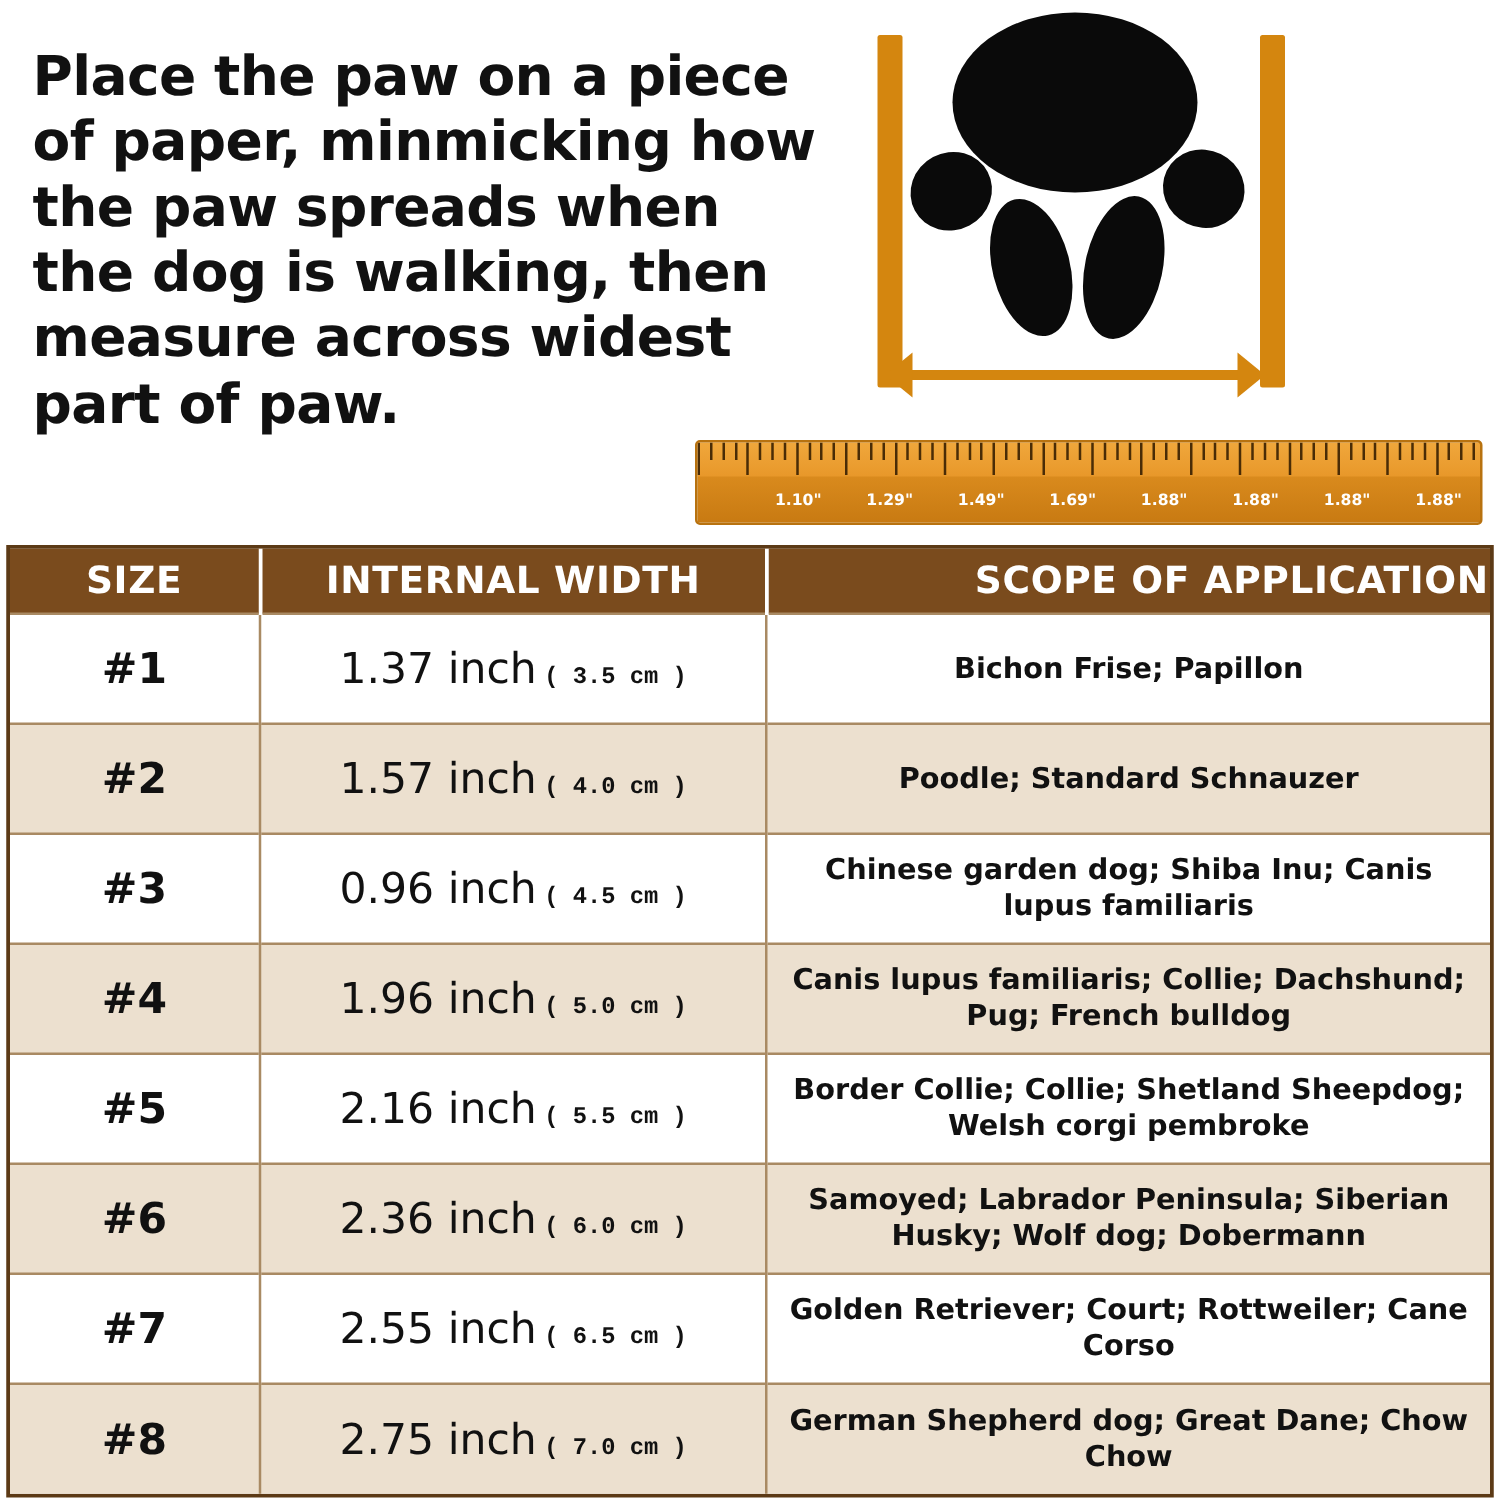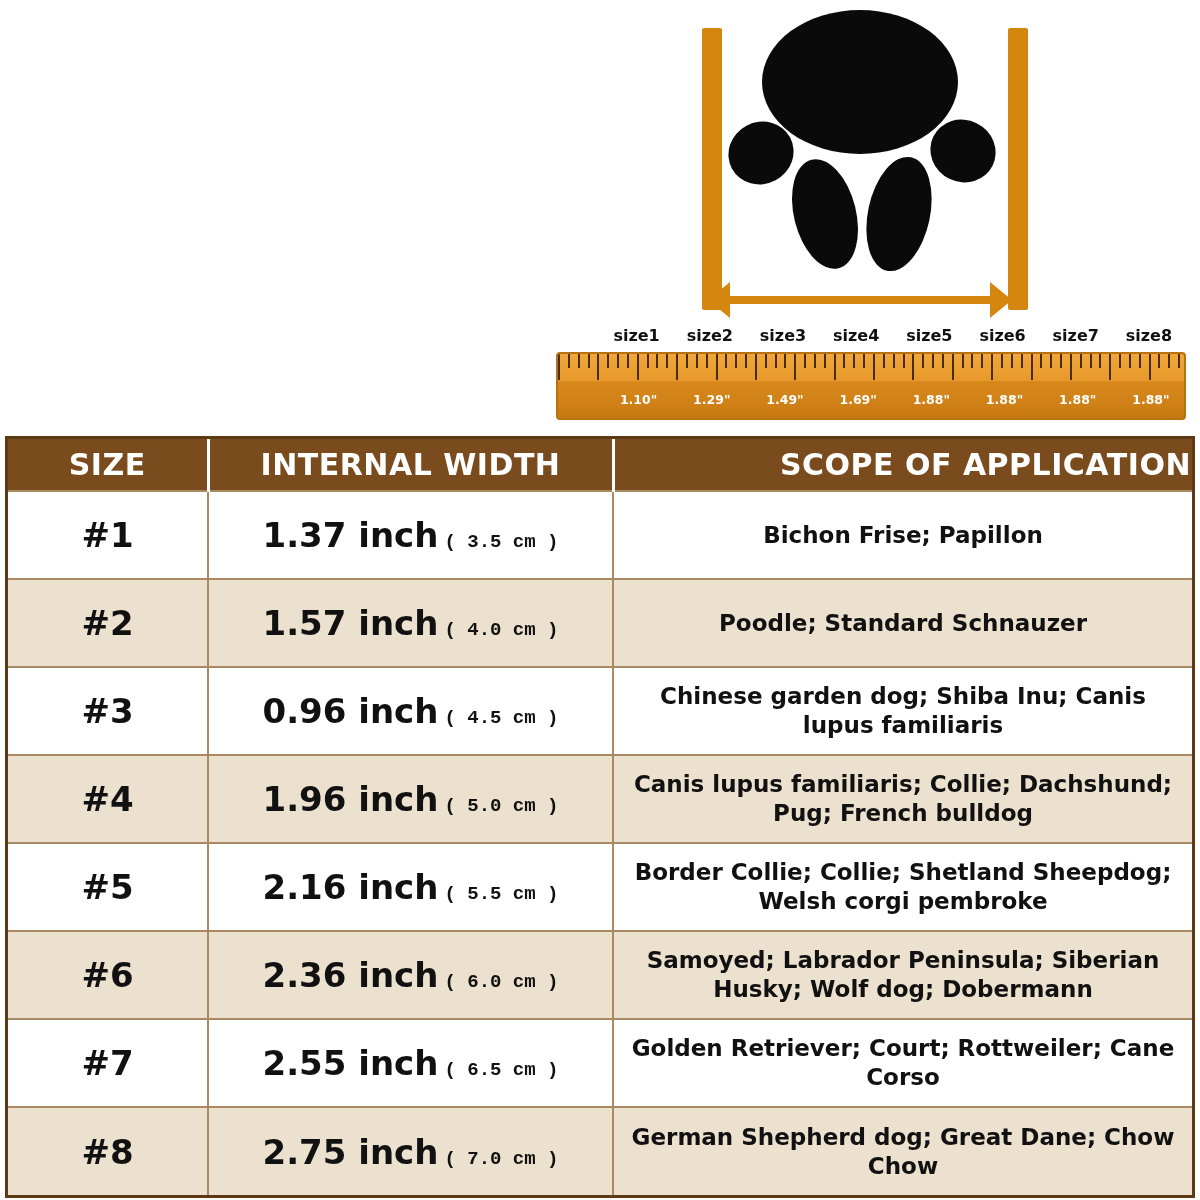--- a/index.html
+++ b/index.html
@@ -190,21 +190,21 @@
 
   .col-size  { width: 200px; }
   .col-width { width: 405px; }
 
   .cell-size {
     font-size: 34px;
     font-weight: bold;
   }
   .cell-width .inch {
     font-size: 34px;
-    font-weight: bold;
+    font-weight: normal;
   }
   .cell-width .cm {
     font-size: 19px;
     font-weight: bold;
     margin-left: 6px;
     font-family: Liberation Mono, monospace;
   }
   .cell-scope {
     font-size: 23px;
     font-weight: bold;
@@ -212,47 +212,38 @@
     padding: 0 10px;
   }
 </style>
 </head>
 <body>
 
 <div id="page">
 
   <div class="top">
 
+    <div class="instructions">Place the paw on a piece of paper, minmicking how the paw spreads when the dog is walking, then measure across widest part of paw.</div>
 
     <div class="paw-wrap">
       <div class="post left"></div>
       <div class="post right"></div>
 
       <div class="paw-pad pad-main"></div>
       <div class="paw-pad pad-t1"></div>
       <div class="paw-pad pad-t2"></div>
       <div class="paw-pad pad-t3"></div>
       <div class="paw-pad pad-t4"></div>
 
       <div class="arrow-line"></div>
       <div class="arrow-head lh"></div>
       <div class="arrow-head rh"></div>
     </div>
 
     <div class="ruler-wrap">
-      <div class="size-labels">
-        <span>size1</span>
-        <span>size2</span>
-        <span>size3</span>
-        <span>size4</span>
-        <span>size5</span>
-        <span>size6</span>
-        <span>size7</span>
-        <span>size8</span>
-      </div>
 
       <div class="ruler">
         <div class="ticks" id="tick-holder">
             <div class="tick maj" style="left: 0px;"></div>
             <div class="tick min" style="left: 9.84375px;"></div>
             <div class="tick min" style="left: 19.6875px;"></div>
             <div class="tick min" style="left: 29.5312px;"></div>
             <div class="tick maj" style="left: 39.375px;"></div>
             <div class="tick min" style="left: 49.2188px;"></div>
             <div class="tick min" style="left: 59.0625px;"></div>

